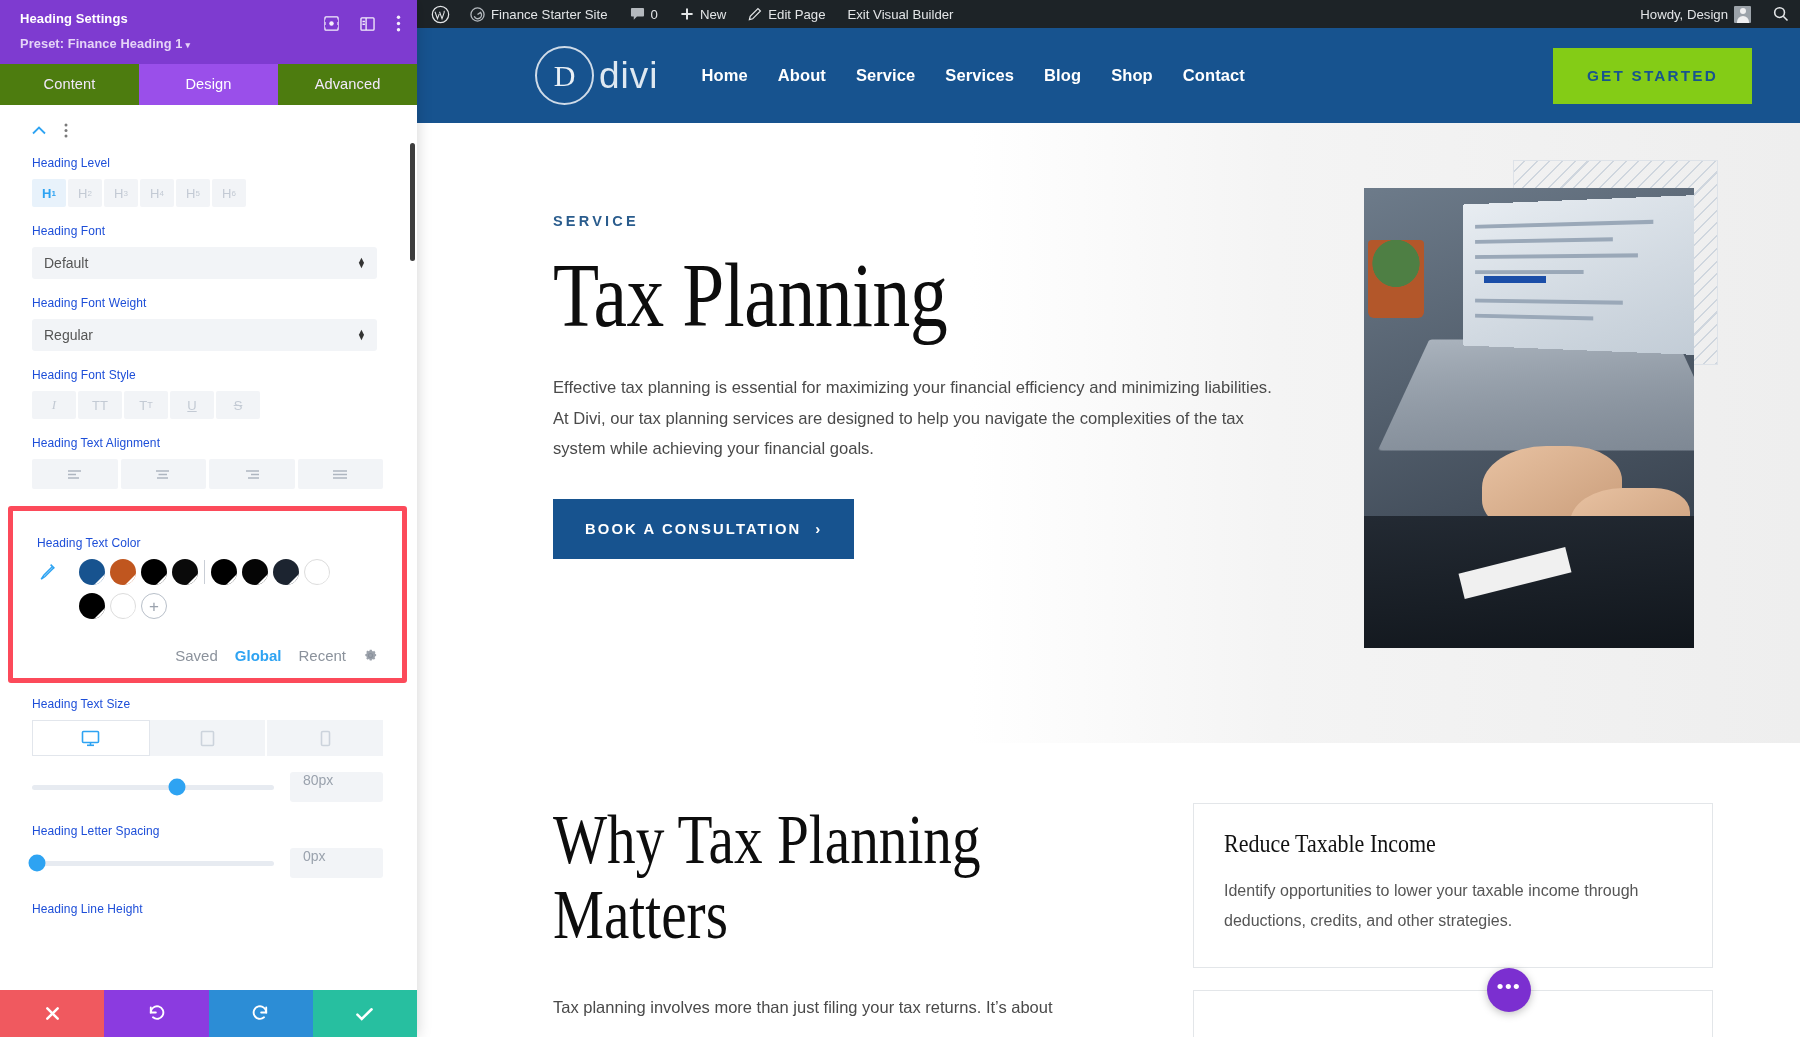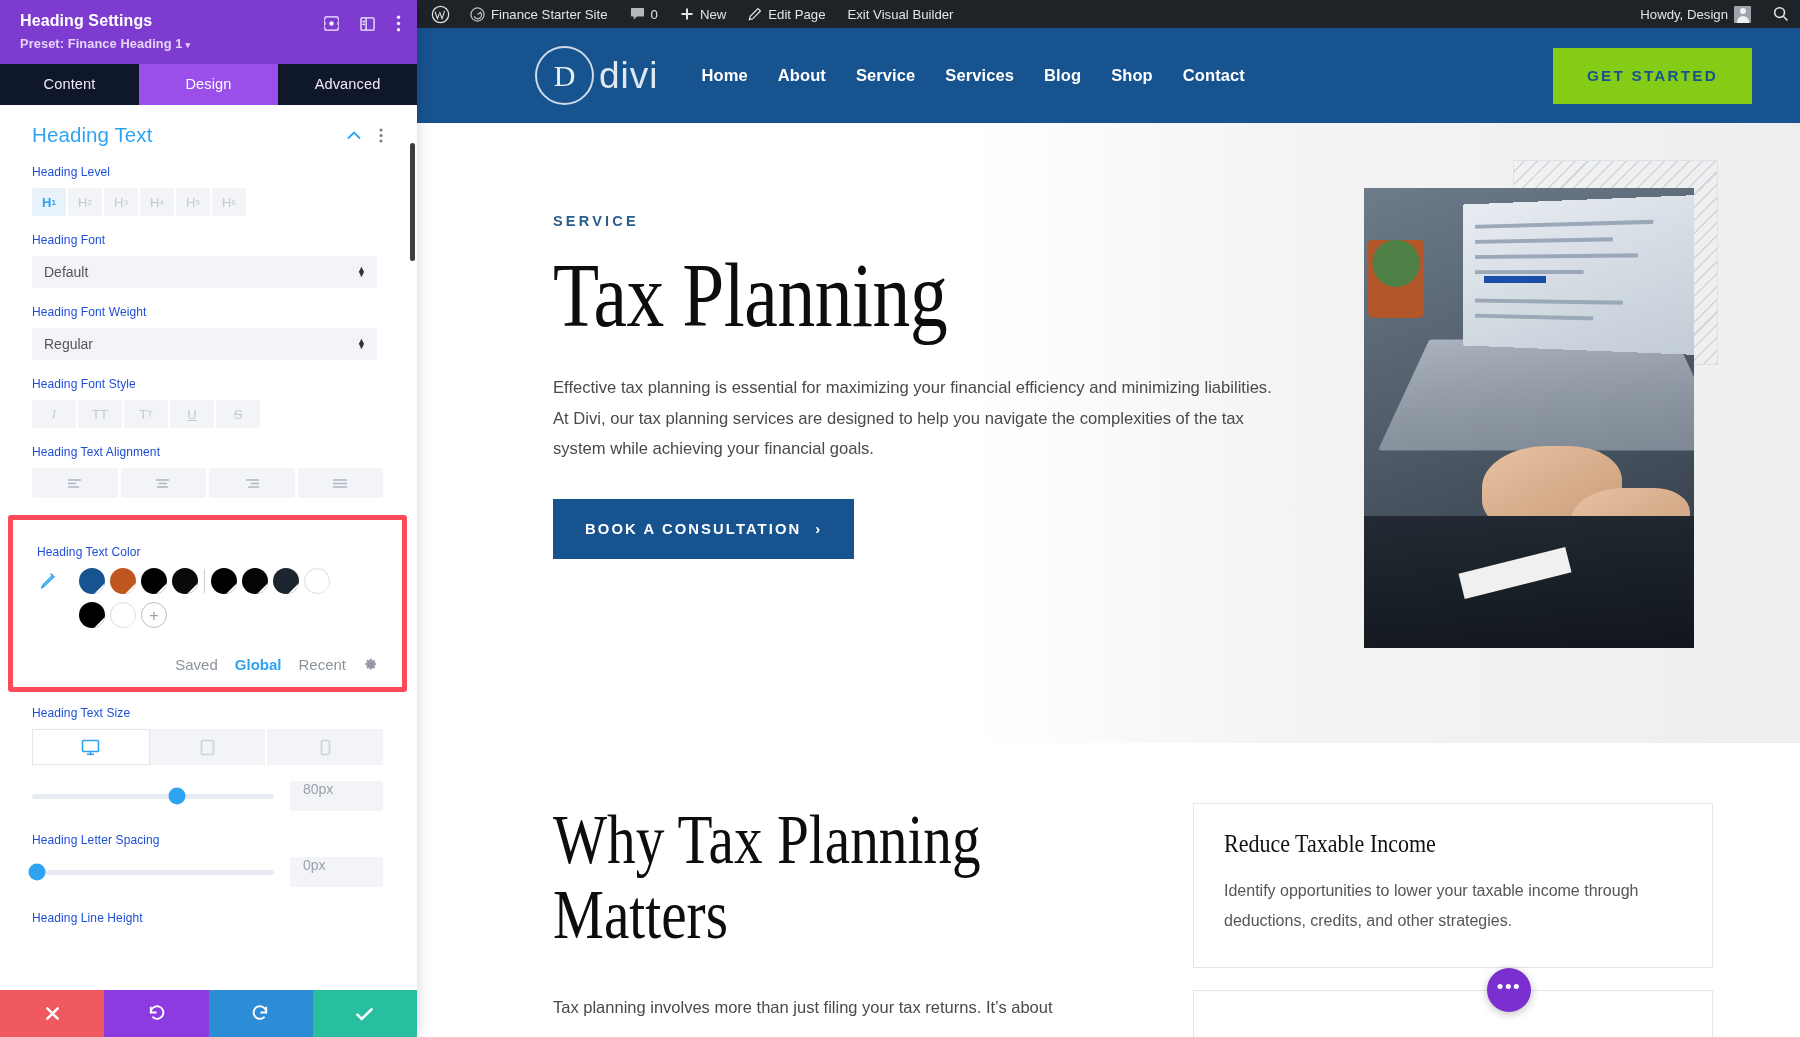--- a/index.html
+++ b/index.html
@@ -20,32 +20,32 @@
     z-index: 20;
     box-shadow: 0 0 14px rgba(0,0,0,.18);
   }
   .panel-head {
     background: #7E3BD0;
     padding: 11px 16px 13px 20px;
     position: relative;
   }
   .panel-head-row { display: flex; align-items: flex-start; }
   .panel-title {
-    color: #fff; font-size: 16px; font-weight: bold;
+    color: #fff; font-size: 13px; font-weight: bold;
     letter-spacing: .1px; flex: 1; line-height: 1.3;
   }
   .panel-head-icons { display: flex; align-items: center; gap: 21px; padding-top: 4px; }
   .ph-icon { color: #ffffff; opacity: .92; cursor: pointer; display:flex; align-items:center; }
   .panel-preset {
     color: #E5D4F7; font-size: 12.8px; font-weight: bold; margin-top: 4px;
     letter-spacing: .1px;
   }
   .panel-preset .caret { font-size: 9px; margin-left: 3px; }
 
-  .panel-tabs { display: flex; background: #0f172a; }
+  .panel-tabs { display: flex; background: #4d7c0f; }
   .panel-tab {
     flex: 1; text-align: center; padding: 12px 0 13px;
     color: #F2E9FB; font-size: 14.6px; cursor: pointer;
     letter-spacing: .1px;
   }
   .panel-tab.active { background: #9A4FEA; color: #fff; }
 
   .panel-body {
     flex: 1; overflow: hidden; position: relative; background: #fff;
     padding: 0 0 0 0;
@@ -368,21 +368,20 @@
       <div class="panel-tab">Content</div>
       <div class="panel-tab active">Design</div>
       <div class="panel-tab">Advanced</div>
     </div>
 
     <div class="panel-body">
       <div class="panel-scrollbar"></div>
       <div class="panel-scroll">
 
         <div class="section-head">
-          <div class="section-title">Heading Text</div>
           <div class="section-head-icons">
             <span class="sh-icon">
               <svg width="14" height="9" viewBox="0 0 14 9" fill="none" stroke="#2EA3F2" stroke-width="1.8">
                 <path d="M1 7.5L7 1.6l6 5.9"></path>
               </svg>
             </span>
             <span class="sh-icon dots">
               <svg width="4" height="15" viewBox="0 0 4 15">
                 <circle cx="2" cy="2" r="1.5" fill="#7a7a7a"></circle>
                 <circle cx="2" cy="7.5" r="1.5" fill="#7a7a7a"></circle>

